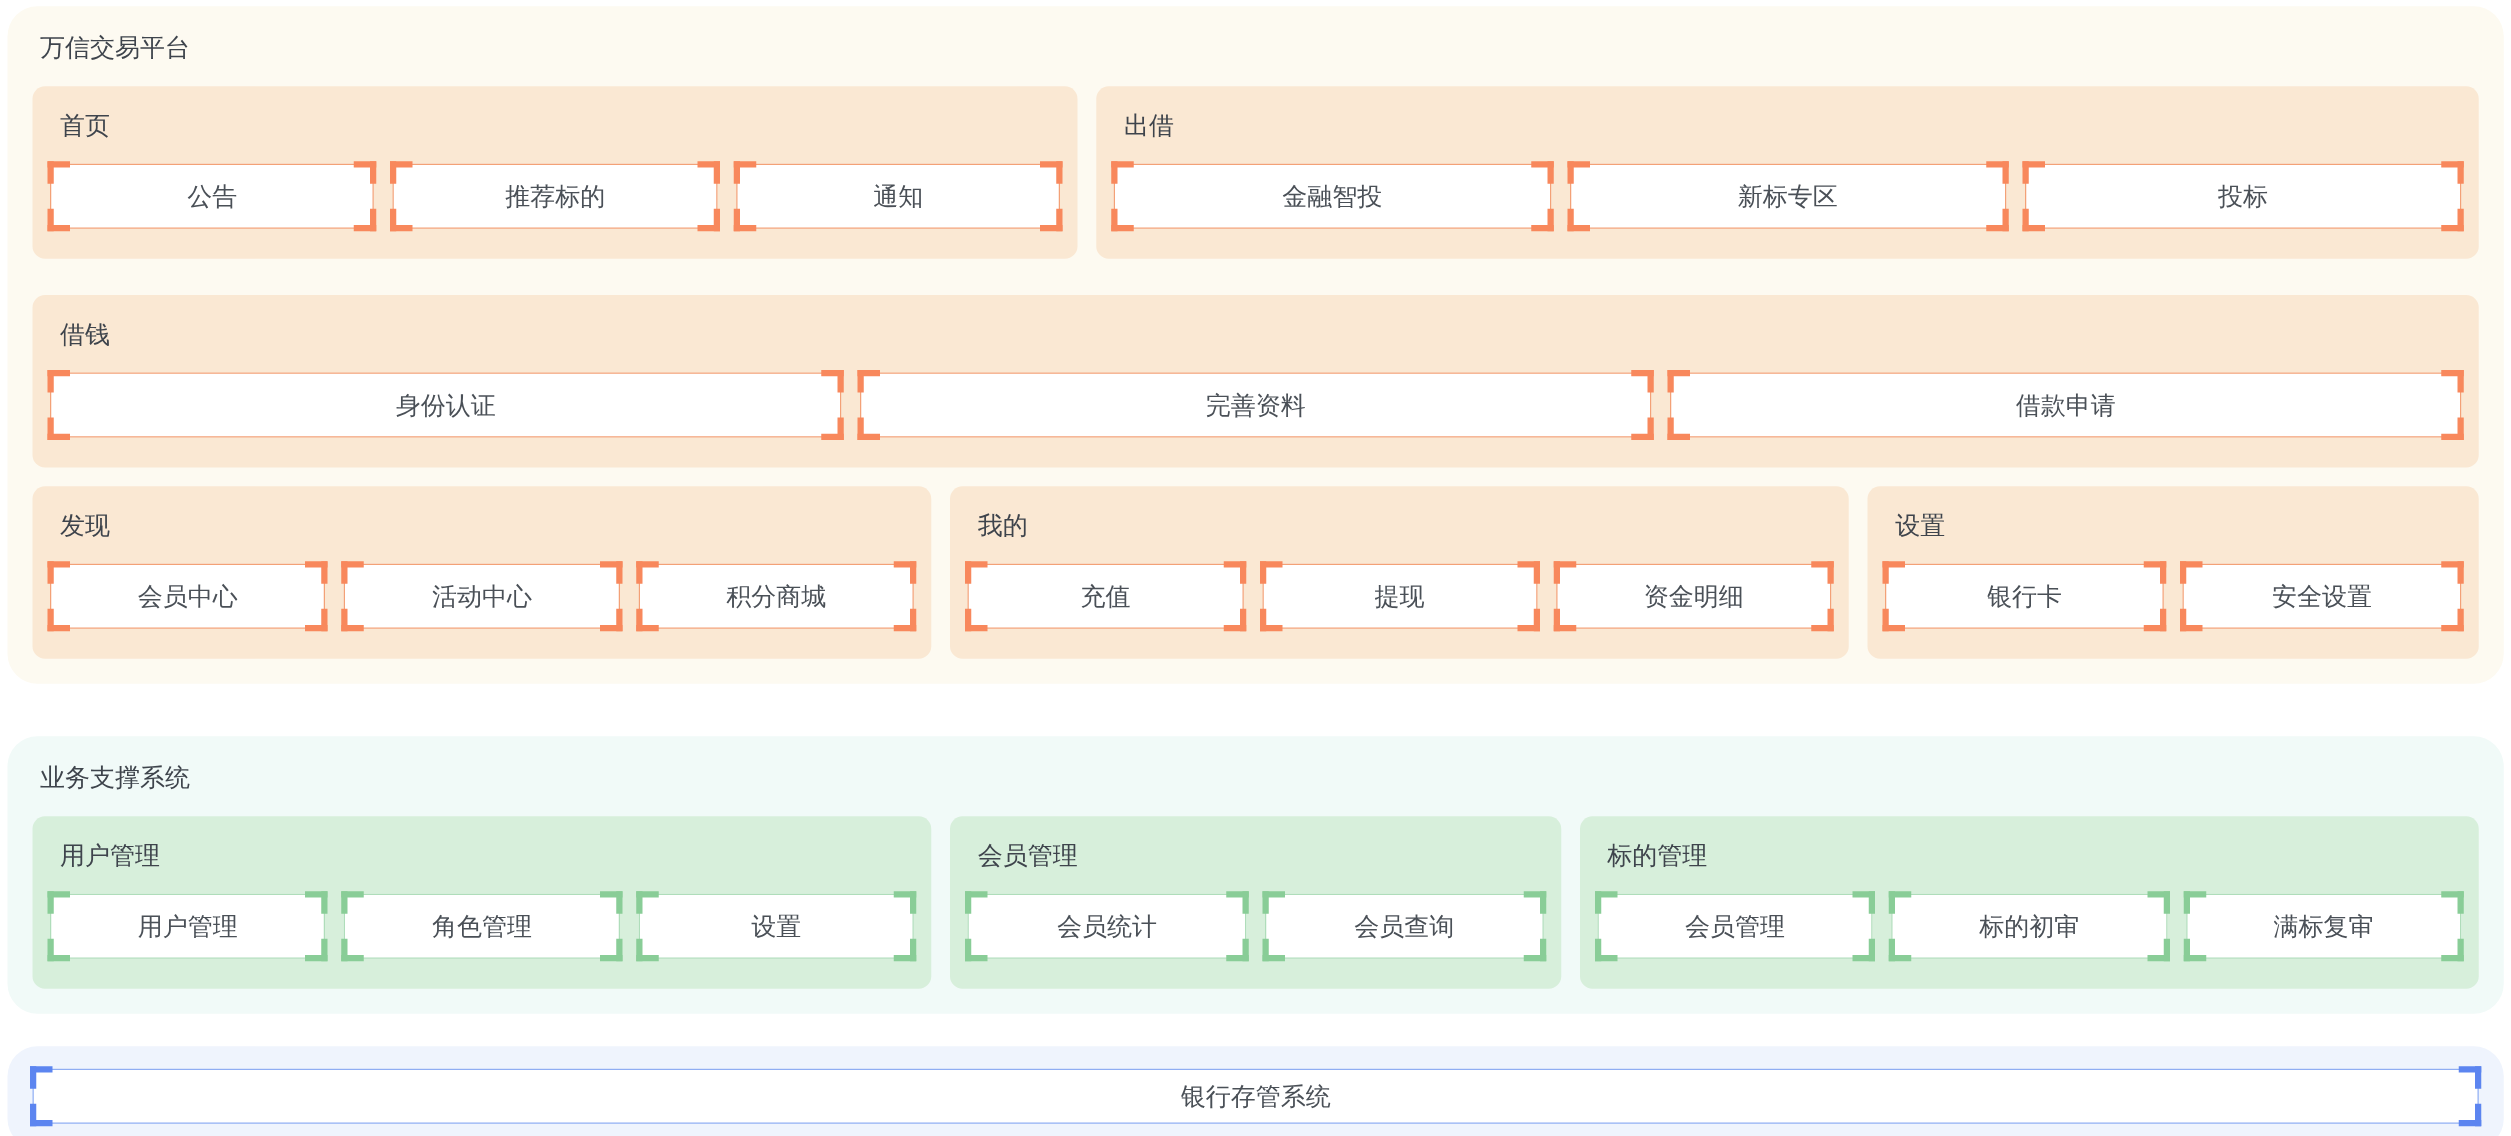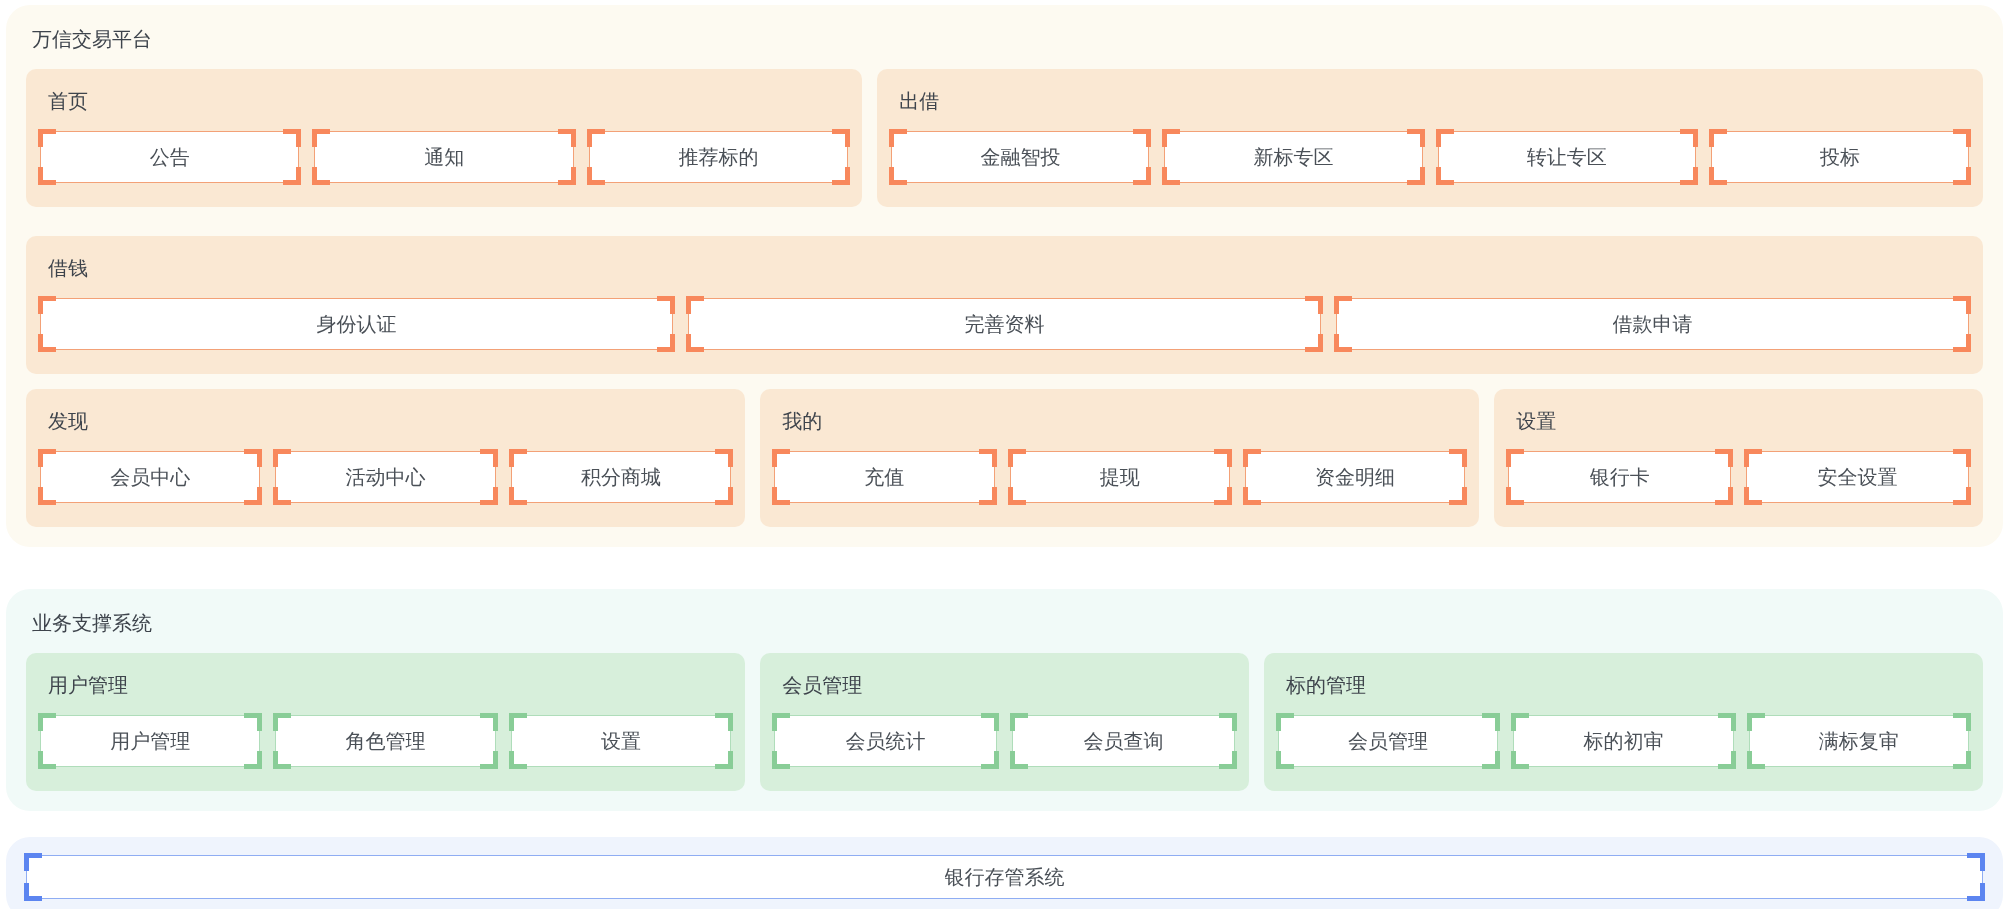--- a/index.html
+++ b/index.html
@@ -95,54 +95,47 @@
               <div class="c tr"></div>
               <div class="c bl"></div>
               <div class="c br"></div>
               <div class="btn-label">公告</div>
             </div>
             <div class="btn">
               <div class="c tl"></div>
               <div class="c tr"></div>
               <div class="c bl"></div>
               <div class="c br"></div>
+              <div class="btn-label">推荐标的</div>
+            </div>
+            <div class="btn">
+              <div class="c tl"></div>
+              <div class="c tr"></div>
+              <div class="c bl"></div>
+              <div class="c br"></div>
               <div class="btn-label">通知</div>
-            </div>
-            <div class="btn">
-              <div class="c tl"></div>
-              <div class="c tr"></div>
-              <div class="c bl"></div>
-              <div class="c br"></div>
-              <div class="btn-label">推荐标的</div>
             </div>
           </div>
         </div>
         <div class="group" style="flex: 4 1 0%;">
           <div class="group-title">出借</div>
           <div class="btn-row">
             <div class="btn">
               <div class="c tl"></div>
               <div class="c tr"></div>
               <div class="c bl"></div>
               <div class="c br"></div>
               <div class="btn-label">金融智投</div>
             </div>
             <div class="btn">
               <div class="c tl"></div>
               <div class="c tr"></div>
               <div class="c bl"></div>
               <div class="c br"></div>
               <div class="btn-label">新标专区</div>
-            </div>
-            <div class="btn">
-              <div class="c tl"></div>
-              <div class="c tr"></div>
-              <div class="c bl"></div>
-              <div class="c br"></div>
-              <div class="btn-label">转让专区</div>
             </div>
             <div class="btn">
               <div class="c tl"></div>
               <div class="c tr"></div>
               <div class="c bl"></div>
               <div class="c br"></div>
               <div class="btn-label">投标</div>
             </div>
           </div>
         </div>

